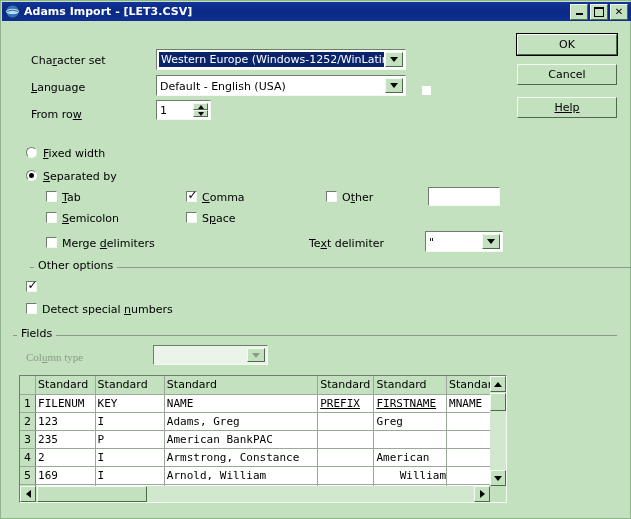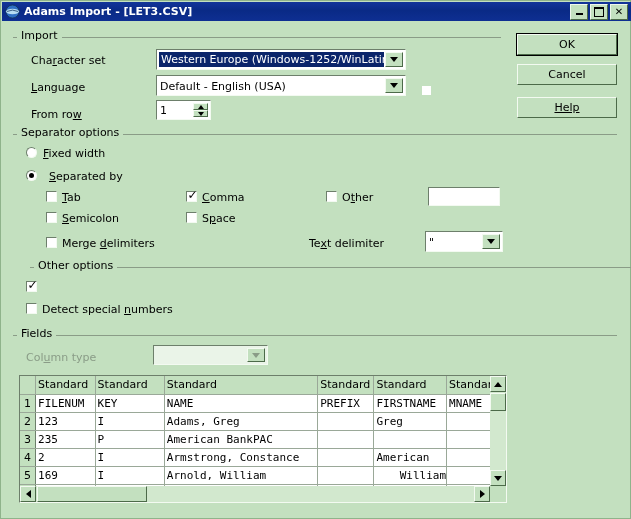--- a/index.html
+++ b/index.html
@@ -25,21 +25,21 @@
         display:flex;align-items:center;justify-content:center;
         font-size:9px;line-height:1;color:#000;font-family:"DejaVu Sans",sans-serif;}
   .tbtn .gl{display:block;}
   
   .group{position:absolute;}
   .group > .gline{position:absolute;left:0;top:7px;height:1px;background:#8a9c87;}
   .group > .glabel{position:absolute;left:4px;top:0px;background:#c3e0bf;
                    padding:0 4px;font-size:11px;line-height:12px;}
   
   .lbl{position:absolute;font-size:11px;line-height:13px;white-space:nowrap;}
-  .lbl.dis{color:#8a9c87;}
+  .lbl.dis{color:#8a9c87;font-family:Liberation Serif, serif;}
   .u{text-decoration:underline;}
   
   .sunken{position:absolute;background:#fff;box-sizing:border-box;
           border-top:1px solid #6d7f6b;border-left:1px solid #6d7f6b;
           border-right:1px solid #f3faf1;border-bottom:1px solid #f3faf1;}
   .fieldtext{position:absolute;left:3px;top:50%;transform:translateY(-50%);
              font-size:11px;white-space:nowrap;}
   .combo .arrow{position:absolute;right:2px;top:2px;bottom:2px;width:16px;
                 background:#c3e0bf;
                 border-top:1px solid #f3faf1;border-left:1px solid #f3faf1;
@@ -141,24 +141,20 @@
   <div class="btn default" style="left:516px;top:33px;width:100px;height:21px;">
     <span>OK</span>
   </div>
   <div class="btn" style="left:516px;top:96px;width:100px;height:21px;">
     <span class="u">Help</span>
   </div>
   <div class="btn" style="left:516px;top:63px;width:100px;height:21px;">
     <span>Cancel</span>
   </div>
 
-  <div class="group" style="left:12px;top:29px;width:488px;height:96px;">
-    <div class="gline" style="width:488px;"></div>
-    <div class="glabel">Import</div>
-  </div>
   <div class="lbl" style="left:30px;top:53px;">Cha<span class="u">r</span>acter set</div>
   <div class="sunken combo" style="left:155px;top:48px;width:250px;height:21px;">
     <div class="sel">Western Europe (Windows-1252/WinLatin 1)</div>
     <div class="arrow">
         <span class="tri"></span>
       </div>
   </div>
 
   <div class="lbl" style="left:30px;top:80px;"><span class="u">L</span>anguage</div>
   <div class="sunken combo" style="left:155px;top:74px;width:250px;height:21px;">
@@ -175,32 +171,28 @@
     <div class="spin">
       <div>
           <span class="up"></span>
         </div>
       <div>
           <span class="dn"></span>
         </div>
     </div>
   </div>
 
-  <div class="group" style="left:12px;top:126px;width:604px;height:128px;">
-    <div class="gline" style="width:604px;"></div>
-    <div class="glabel">Separator options</div>
-  </div>
 
   <div class="rad" style="left:25px;top:146px;"></div>
   <div class="lbl" style="left:42px;top:146px;"><span class="u">F</span>ixed width</div>
 
   <div class="rad" style="left:25px;top:169px;">
     <span class="dot"></span>
   </div>
-  <div class="lbl" style="left:48px;top:169px;"><span class="u">S</span>eparated by</div>
+  <div class="lbl" style="left:42px;top:169px;"><span class="u">S</span>eparated by</div>
 
   <div class="chk" style="left:45px;top:190px;"></div>
   <div class="lbl" style="left:61px;top:190px;"><span class="u">T</span>ab</div>
 
   <div class="chk" style="left:185px;top:190px;">
     <span class="chkmark">✓</span>
   </div>
   <div class="lbl" style="left:201px;top:190px;"><span class="u">C</span>omma</div>
 
   <div class="chk" style="left:325px;top:190px;"></div>
@@ -263,22 +255,22 @@
               <td style="width: 163px;">Standard</td>
               <td style="width: 58px;">Standard</td>
               <td style="width: 78px;">Standard</td>
               <td style="width: 62px;">Standard</td>
             </tr>
             <tr>
               <td class="rowhdr" style="width: 20px;">1</td>
               <td style="width: 63px;">FILENUM</td>
               <td style="width: 78px;">KEY</td>
               <td style="width: 163px;">NAME</td>
-              <td style="width: 58px;">PREFIX</td>
-              <td style="width: 78px;">FIRSTNAME</td>
+              <td style="width: 58px; text-decoration: underline;">PREFIX</td>
+              <td style="width: 78px; text-decoration: underline;">FIRSTNAME</td>
               <td style="width: 62px;">MNAME</td>
             </tr>
             <tr>
               <td class="rowhdr" style="width: 20px;">2</td>
               <td style="width: 63px;">123</td>
               <td style="width: 78px;">I</td>
               <td style="width: 163px; margin-left: 20px;">Adams, Greg</td>
               <td style="width: 58px;"></td>
               <td style="width: 78px;">Greg</td>
               <td style="width: 62px;"></td>

